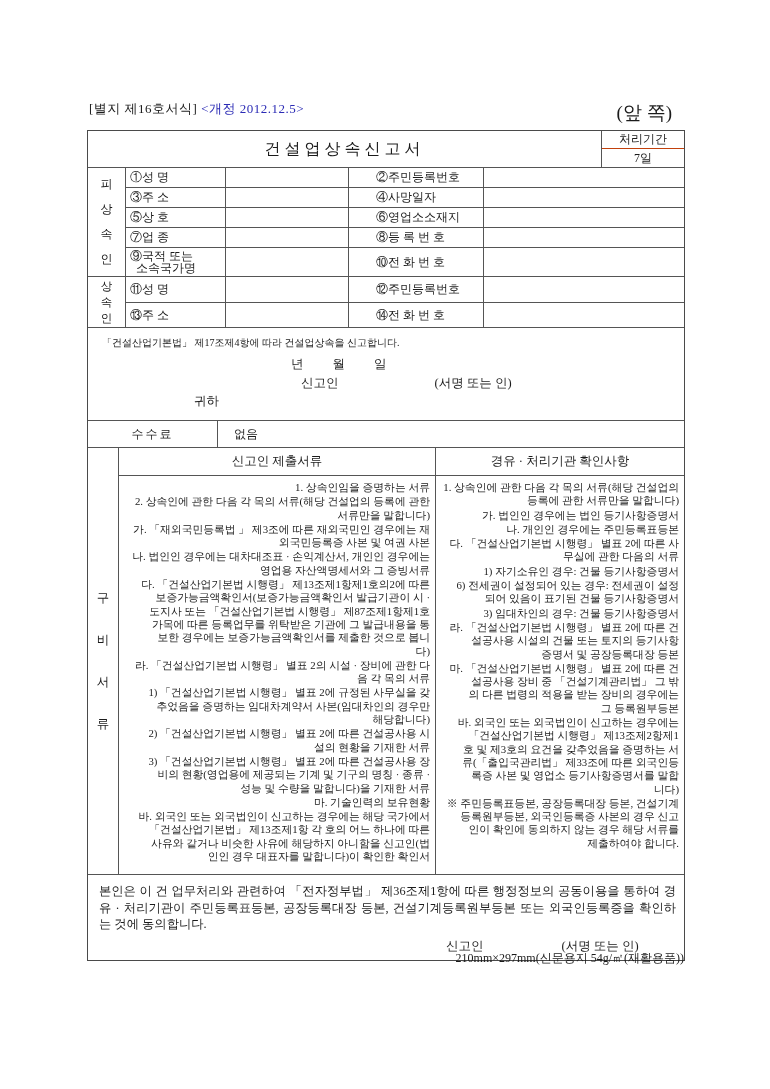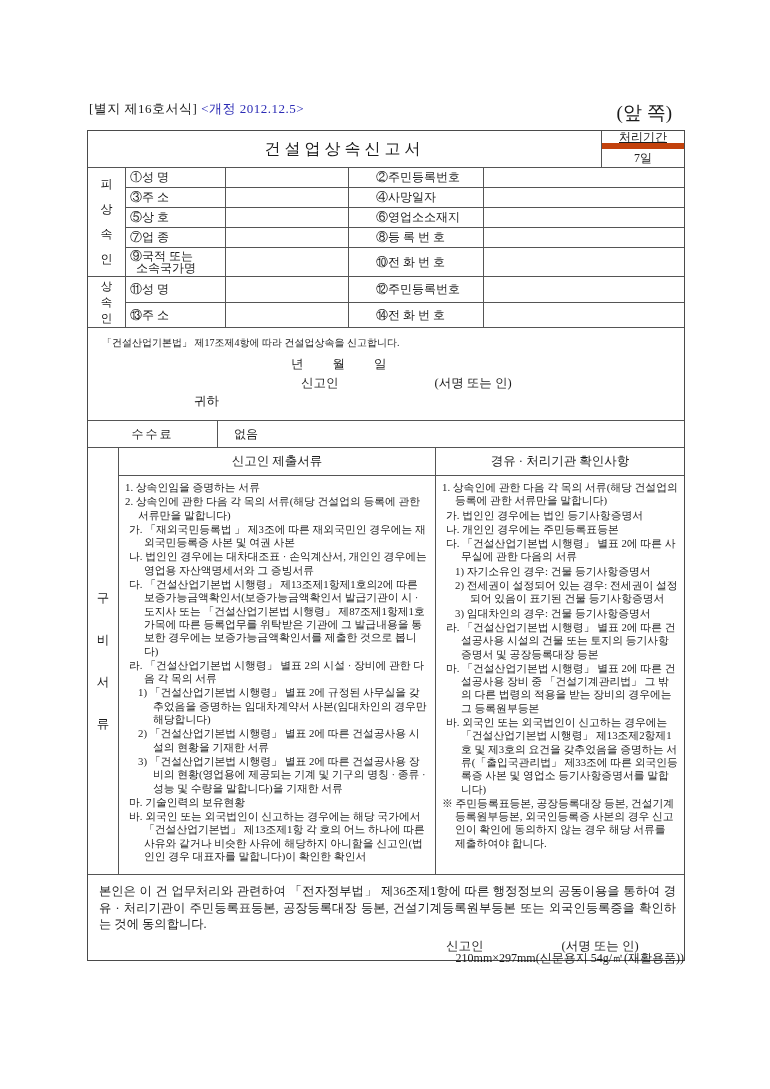--- a/index.html
+++ b/index.html
@@ -24,21 +24,21 @@
   .row { display:flex; border-bottom:1px solid #555; }
   .row:last-child { border-bottom:none; }
   .cell { border-right:1px solid #555; }
   .cell:last-child { border-right:none; }
 
   
   .title-row { height:37px; }
   .title-cell { flex:1; display:flex; align-items:center; justify-content:center;
                 font-size:16px; letter-spacing:4px; }
   .proc-cell { width:82px; display:flex; flex-direction:column; }
-  .proc-label { height:18px; border-bottom:6px solid #c2410c; display:flex; align-items:center; justify-content:center; font-size:12px;text-decoration:underline; }
+  .proc-label { height:18px; border-bottom:1px solid #c2410c; display:flex; align-items:center; justify-content:center; font-size:12px; }
   .proc-value { flex:1; display:flex; align-items:center; justify-content:center; font-size:12px; }
 
   
   .vlabel { width:38px; display:flex; align-items:center; justify-content:center;
             border-right:1px solid #555; font-size:12px; }
   .vtext { white-space:pre-line; text-align:center; line-height:25px; }
   .vtext.small { line-height:16px; font-size:11.5px; }
   .grows { flex:1; display:flex; flex-direction:column; }
   .frow { display:flex; border-bottom:1px solid #555; }
   .frow:last-child { border-bottom:none; }
@@ -66,21 +66,21 @@
   .docs-vlabel .vtext { line-height:42px; font-size:12.5px; }
   .docs-main { flex:1; display:flex; flex-direction:column; }
   .docs-header { display:flex; height:28px; border-bottom:1px solid #555; }
   .docs-header .hcell { display:flex; align-items:center; justify-content:center; font-size:12.5px; }
   .docs-hleft { width:317px; border-right:1px solid #555; }
   .docs-hright { flex:1; }
   .docs-body { display:flex; height:398px; }
   .docs-col { padding:5px 5px 0 6px; font-size:10.8px; line-height:13.3px; }
   .docs-cleft { width:317px; border-right:1px solid #555; }
   .docs-cright { flex:1; }
-  .doc-item { margin-bottom:1px; }
+  .doc-item { margin-bottom:1px;text-align:right; }
   .doc-item.lv0 { padding-left:13px; text-indent:-13px; }
   .doc-item.lv1 { margin-left:4px; padding-left:15px; text-indent:-15px; }
   .doc-item.lv2 { margin-left:13px; padding-left:15px; text-indent:-15px; }
 
   
   .consent-row { height:85px; display:block; }
   .consent-text { padding:8px 8px 0 11px; font-size:12.3px; line-height:16.5px; text-align:justify; }
   .consent-sign { display:flex; padding-left:358px; margin-top:5px; font-size:12.5px; }
   .consent-sign .sign-note { margin-left:78px; }
 
@@ -213,21 +213,21 @@
             <div class="doc-item lv2">3) 「건설산업기본법 시행령」 별표 2에 따른 건설공사용 장비의 현황(영업용에 제공되는 기계 및 기구의 명칭 · 종류 · 성능 및 수량을 말합니다)을 기재한 서류</div>
             <div class="doc-item lv1">마. 기술인력의 보유현황</div>
             <div class="doc-item lv1">바. 외국인 또는 외국법인이 신고하는 경우에는 해당 국가에서 「건설산업기본법」 제13조제1항 각 호의 어느 하나에 따른 사유와 같거나 비슷한 사유에 해당하지 아니함을 신고인(법인인 경우 대표자를 말합니다)이 확인한 확인서</div>
           </div>
         <div class="docs-col docs-cright">
             <div class="doc-item lv0">1. 상속인에 관한 다음 각 목의 서류(해당 건설업의 등록에 관한 서류만을 말합니다)</div>
             <div class="doc-item lv1">가. 법인인 경우에는 법인 등기사항증명서</div>
             <div class="doc-item lv1">나. 개인인 경우에는 주민등록표등본</div>
             <div class="doc-item lv1">다. 「건설산업기본법 시행령」 별표 2에 따른 사무실에 관한 다음의 서류</div>
             <div class="doc-item lv2">1) 자기소유인 경우: 건물 등기사항증명서</div>
-            <div class="doc-item lv2">2) 전세권이 설정되어 있는 경우: 전세권이 설정되어 있음이 표기된 건물 등기사항증명서</div>
+            <div class="doc-item lv2">6) 전세권이 설정되어 있는 경우: 전세권이 설정되어 있음이 표기된 건물 등기사항증명서</div>
             <div class="doc-item lv2">3) 임대차인의 경우: 건물 등기사항증명서</div>
             <div class="doc-item lv1">라. 「건설산업기본법 시행령」 별표 2에 따른 건설공사용 시설의 건물 또는 토지의 등기사항증명서 및 공장등록대장 등본</div>
             <div class="doc-item lv1">마. 「건설산업기본법 시행령」 별표 2에 따른 건설공사용 장비 중 「건설기계관리법」 그 밖의 다른 법령의 적용을 받는 장비의 경우에는 그 등록원부등본</div>
             <div class="doc-item lv1">바. 외국인 또는 외국법인이 신고하는 경우에는 「건설산업기본법 시행령」 제13조제2항제1호 및 제3호의 요건을 갖추었음을 증명하는 서류(「출입국관리법」 제33조에 따른 외국인등록증 사본 및 영업소 등기사항증명서를 말합니다)</div>
             <div class="doc-item lv0">※ 주민등록표등본, 공장등록대장 등본, 건설기계등록원부등본, 외국인등록증 사본의 경우 신고인이 확인에 동의하지 않는 경우 해당 서류를 제출하여야 합니다.</div>
           </div>
       </div>
     </div>
   </div>
 

